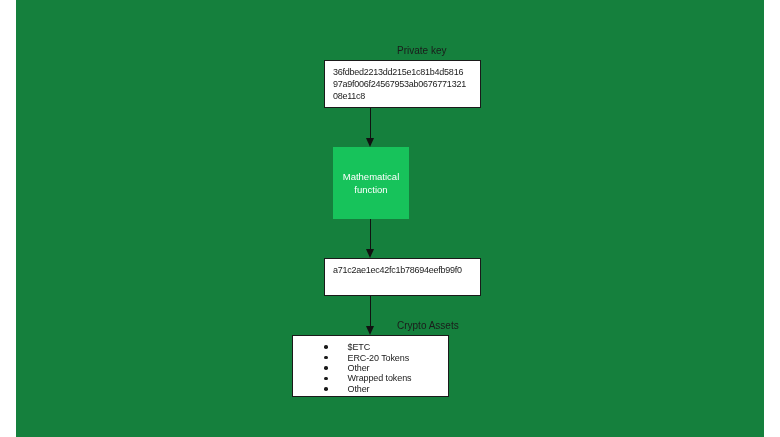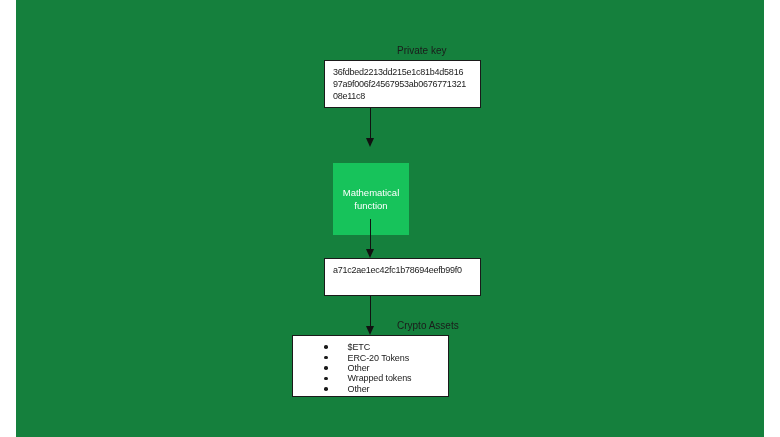--- a/index.html
+++ b/index.html
@@ -121,21 +121,21 @@
     <div class="hex-line">36fdbed2213dd215e1c81b4d5816</div>
     <div class="hex-line">97a9f006f24567953ab0676771321</div>
     <div class="hex-line">08e11c8</div>
   </div>
 
   <div class="arrow">
     <div class="shaft" style="left:353.7px; top:108px; height:31px;"></div>
     <div class="head" style="left:350px;   top:138px;"></div>
   </div>
 
-  <div class="fn-box" style="background: rgb(23, 195, 91); margin-top: 16px;">
+  <div class="fn-box" style="background: rgb(23, 195, 91);">
     <div class="fn-label">Mathematical function</div>
   </div>
 
   <div class="arrow">
     <div class="shaft" style="left:353.7px; top:219px; height:31px;"></div>
     <div class="head" style="left:350px;   top:249px;"></div>
   </div>
 
   <div class="node-label" style="left:381px; top:243px;margin-top:16px;">Address</div>
 

